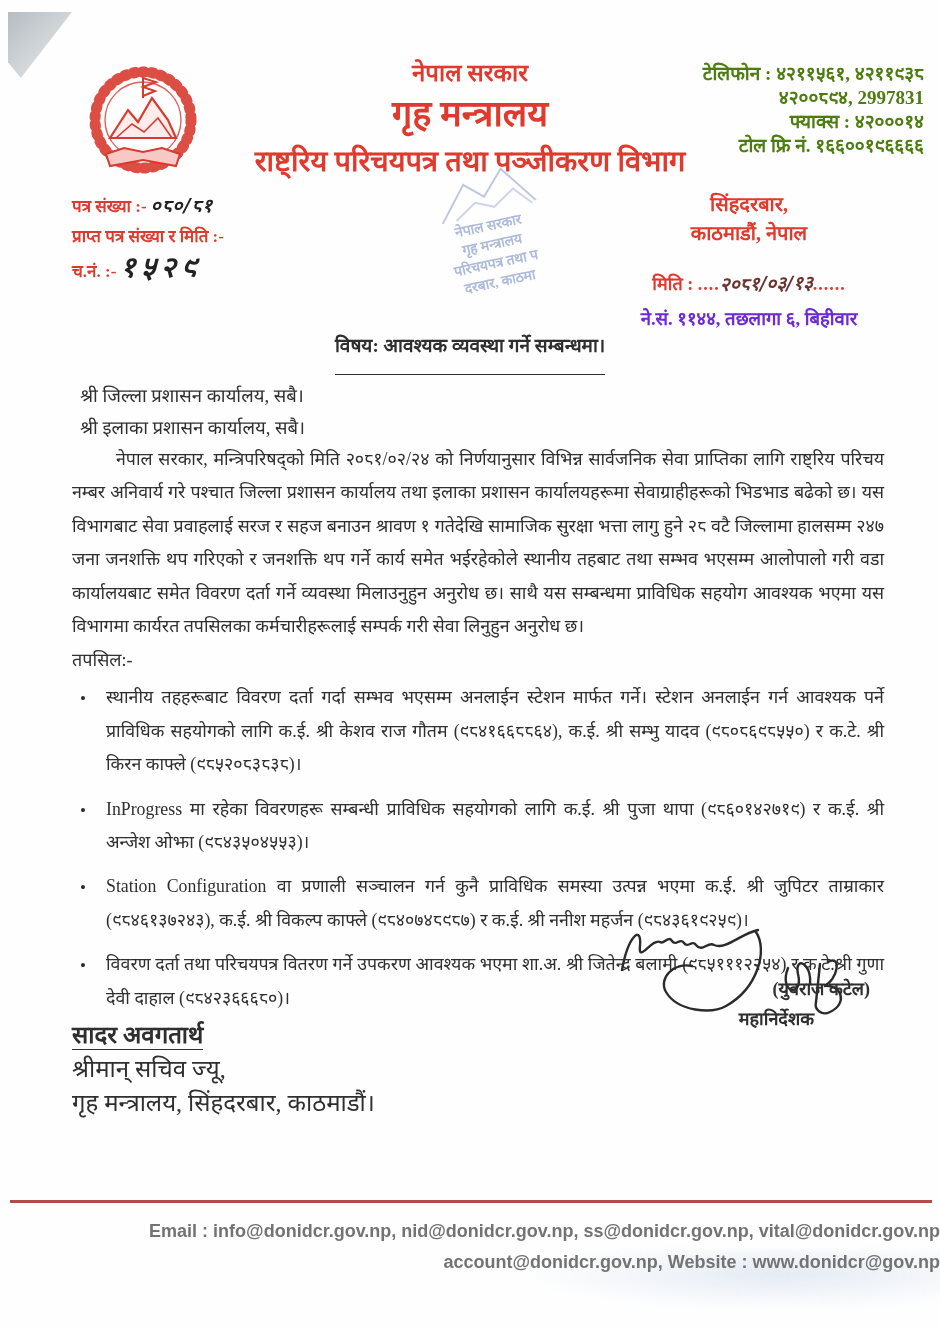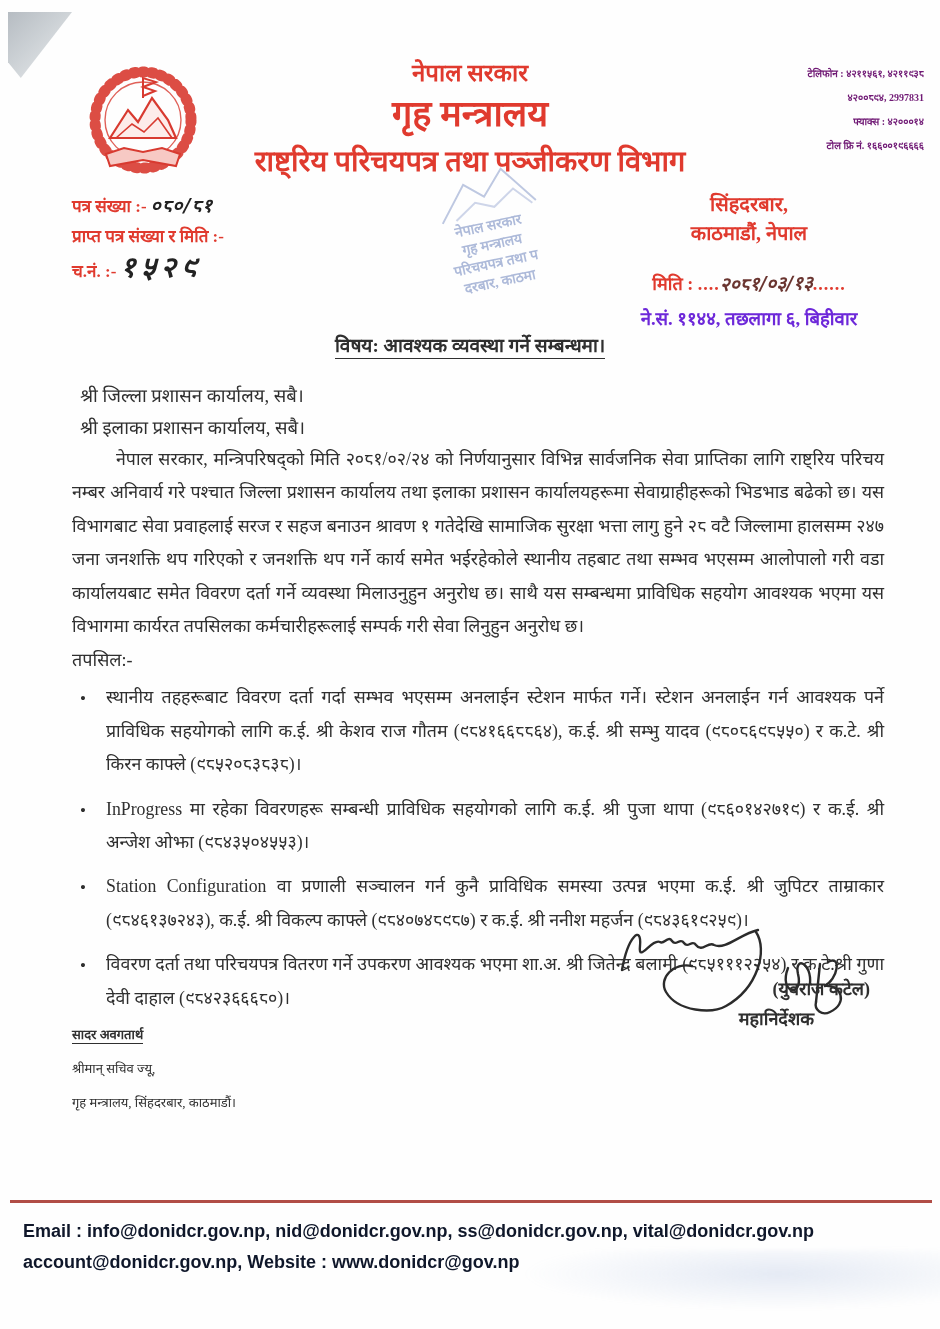--- a/index.html
+++ b/index.html
@@ -17,63 +17,63 @@
     background:radial-gradient(ellipse at 55% 40%,rgba(140,165,210,.22),rgba(140,165,210,0) 70%);
     filter:blur(2px);}
   
   .emblem{position:absolute;left:72px;top:62px;width:142px;height:122px;}
   .letterhead{position:absolute;left:0;right:0;top:58px;text-align:center;line-height:1.25;}
   .lh-gov{font-size:24px;font-weight:bold;}
   .lh-min{font-size:36px;font-weight:bold;margin-top:4px;}
   .lh-dep{font-size:29px;font-weight:bold;margin-top:6px;}
   .red{color:#e03a2e;}
   .contact{position:absolute;right:16px;top:62px;text-align:right;
-    font-size:10px;font-weight:bold;color:#701a75;line-height:24px;}
+    font-size:19px;font-weight:bold;color:#4d7c0f;line-height:24px;}
   
   .ref-block{position:absolute;left:72px;top:190px;font-size:17px;font-weight:bold;line-height:30px;}
   .hand{font-family:"DejaVu Serif","Liberation Serif",serif;font-style:italic;color:#222;}
   .ref-val{font-size:19px;letter-spacing:1px;}
   .chn-val{font-size:29px;letter-spacing:5px;font-weight:bold;}
   
   .addr-block{position:absolute;right:26px;top:190px;width:330px;text-align:center;line-height:1.45;}
   .addr-line{font-size:20px;font-weight:bold;color:#e03a2e;}
   .date-line{margin-top:22px;font-size:18px;font-weight:bold;color:#e03a2e;}
   .date-dots{letter-spacing:1px;}
   .date-val{color:#6a3530;font-size:19px;display:inline-block;transform:rotate(-1deg);}
   .sambat{margin-top:8px;font-size:18.5px;color:#6d28d9;font-weight:bold;}
   
   .stamp{position:absolute;left:388px;top:166px;width:210px;height:165px;
     transform:rotate(-12deg);color:#7d91c4;opacity:.62;text-align:center;
     font-weight:bold;pointer-events:none;}
   .stamp .st-line{font-size:14px;line-height:19px;}
   
   .subject{position:absolute;left:0;right:0;top:332px;text-align:center;font-size:19px;font-weight:bold;}
-  .subject span{border-bottom:1.6px solid #2f2f2f;padding-bottom:2px;text-align:right;}
+  .subject span{border-bottom:1.6px solid #2f2f2f;padding-bottom:18px;text-align:right;}
   
   .recipients{position:absolute;left:80px;top:380px;font-size:18.5px;line-height:32px;}
   
   .body-block{position:absolute;left:72px;right:56px;top:443px;}
   .para{font-size:17.8px;line-height:33.4px;text-align:justify;text-indent:44px;margin:0;}
   .tapasil{font-size:18px;line-height:33px;margin-top:1px;}
   ul.blist{margin:4px 0 0 0;padding:0 0 0 34px;list-style:none;}
   ul.blist li{position:relative;font-size:17.8px;line-height:33.4px;text-align:justify;margin-bottom:11px;}
   ul.blist li::before{content:"•";position:absolute;left:-26px;top:1px;font-size:17px;}
   
   .sig-block{position:absolute;right:70px;top:918px;width:270px;text-align:right;}
   .sig-scribble{position:absolute;left:8px;top:-8px;width:260px;height:130px;}
   .sig-name{position:relative;margin-top:58px;font-size:18px;font-weight:bold;}
   .sig-title{position:relative;font-size:18px;font-weight:bold;margin-top:6px;padding-right:56px;}
   
-  .cc-block{position:absolute;left:72px;top:1018px;font-size:13px;line-height:34px;font-weight:bold;}
+  .cc-block{position:absolute;left:72px;top:1018px;font-size:24px;line-height:34px;font-weight:bold;}
   .cc-underline{border-bottom:1.6px solid #2f2f2f;padding-bottom:1px;}
   
   .footer-rule{position:absolute;left:10px;right:8px;top:1200px;height:3px;background:#a93a32;opacity:.9;}
-  .footer{position:absolute;left:0;right:0;top:1216px;text-align:left;
+  .footer{position:absolute;left:0;right:0;top:1216px;text-align:right;
     font-family:"Liberation Sans","DejaVu Sans",sans-serif;
-    font-size:18px;font-weight:bold;color:#0f172a;line-height:31px;padding-left:23px;}
+    font-size:18px;font-weight:bold;color:#737373;line-height:31px;padding-left:23px;}
 </style>
 </head>
 <body>
 
 <div class="page">
 
   <div class="fold-corner"></div>
   <div class="smudge"></div>
 
   <div class="emblem">

